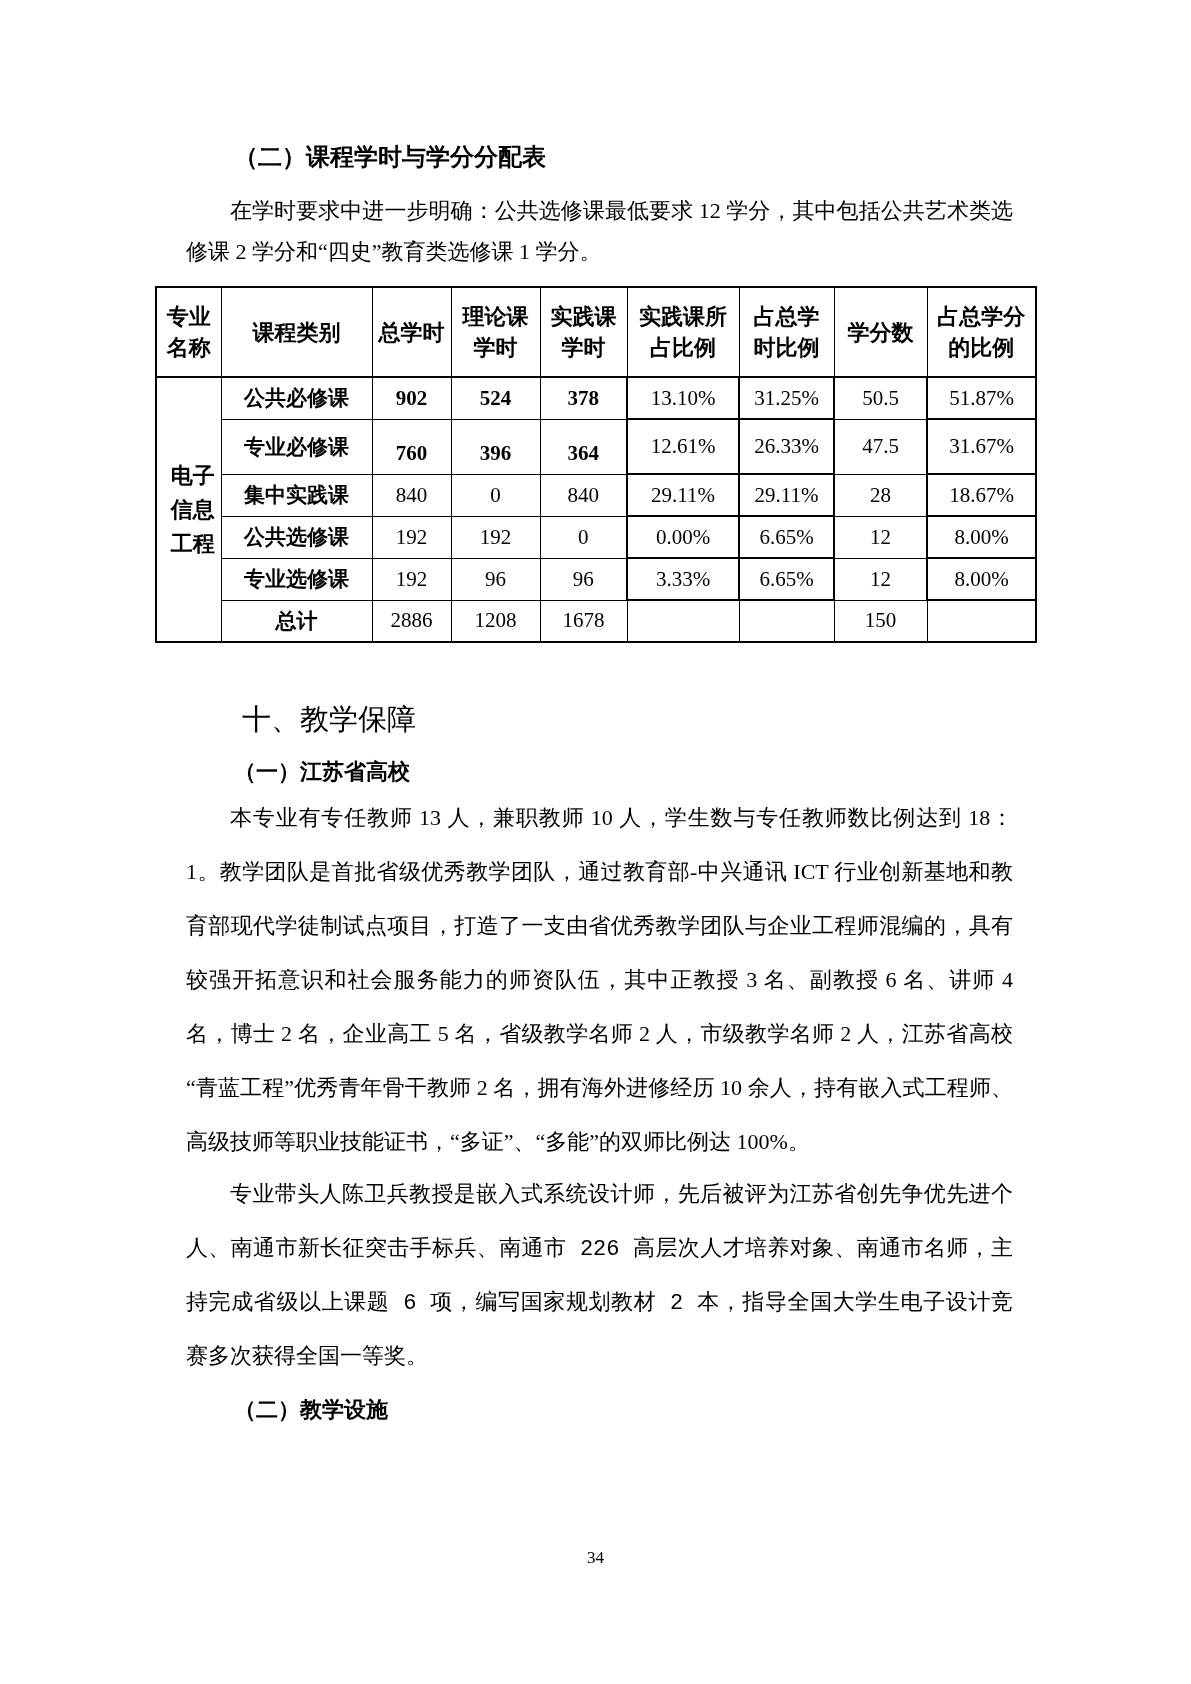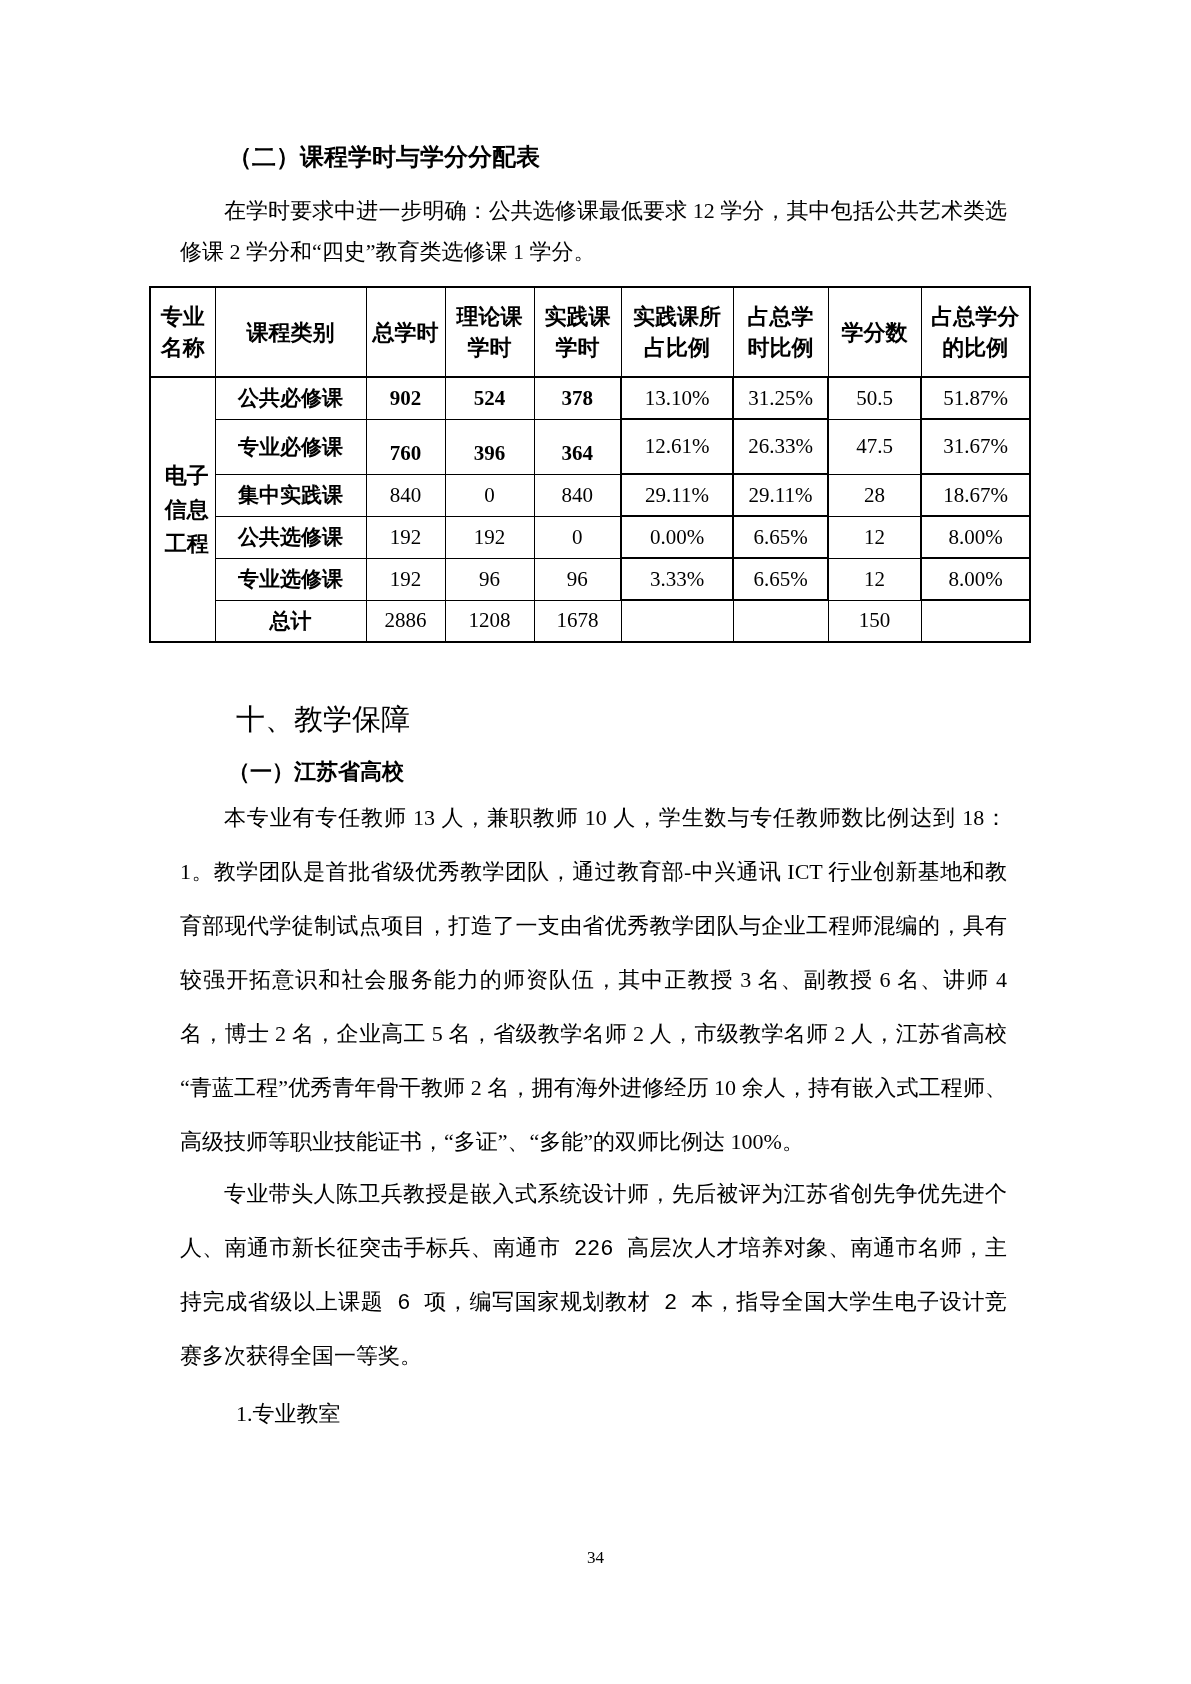--- a/index.html
+++ b/index.html
@@ -7,21 +7,21 @@
   .page {
     position:relative;
     width:1191px; height:1684px;
     background:#ffffff;
     color:#000;
     font-family:"Liberation Serif", serif;
     overflow:hidden;
   }
   .content {
     position:absolute;
-    left:180px; top:0; width:827px;
+    left:186px; top:0; width:827px;
   }
   
   .h-sub {
     font-family:"Liberation Sans", sans-serif;
     font-weight:700;
     font-size:24px;
     line-height:34px;
     margin:140px 0 0 48px;
   }
   .h-main {
@@ -211,19 +211,19 @@
     </table>
 
     <div class="h-main">十、教学保障</div>
 
     <div class="h-sub2">（一）江苏省高校</div>
 
     <p class="body-para"><span>本专业有专任教师 13 人，兼职教师 10 人，学生数与专任教师数比例达到 18：1。教学团队是</span><span class="b">首批省级优秀教学团队</span><span>，通过教育部-中兴通讯 ICT 行业创新基地和教育部现代学徒制试点项目，打造了一支由省优秀教学团队与企业工程师混编的，具有较强开拓意识和社会服务能力的师资队伍，其中正教授 3 名、副教授 6 名、讲师 4 名，博士 2 名，企业高工 5 名，省级教学名师 2 人，市级教学名师 2 人，江苏省高校“青蓝工程”优秀青年骨干教师 2 名，拥有海外进修经历 10 余人，持有嵌入式工程师、高级技师等职业技能证书，</span><span class="b">“多证”、“多能”的双师比例达 100%。</span></p>
 
     <p class="body-para"><span>专业带头人陈卫兵教授是嵌入式系统设计师，先后被评为江苏省创先争优先进个人、南通市新长征突击手标兵、南通市 226 高层次人才培养对象、南通市名师，主持完成省级以上课题 6 项，编写国家规划教材 2 本，指导全国大学生电子设计竞赛多次获得全国一等奖。</span></p>
 
-
-    <div class="list-item">1.专业教室</div>
+    <div class="h-sub2" style="margin-top:10px">（二）教学设施</div>
+
 
   </div>
 
   <div class="page-number">34</div>
 </div>
 
 </body></html>

